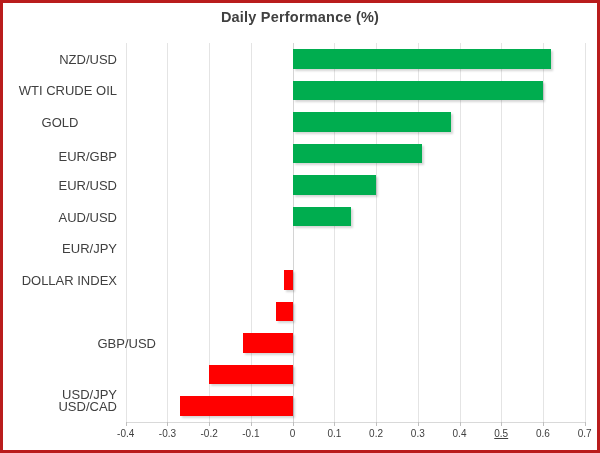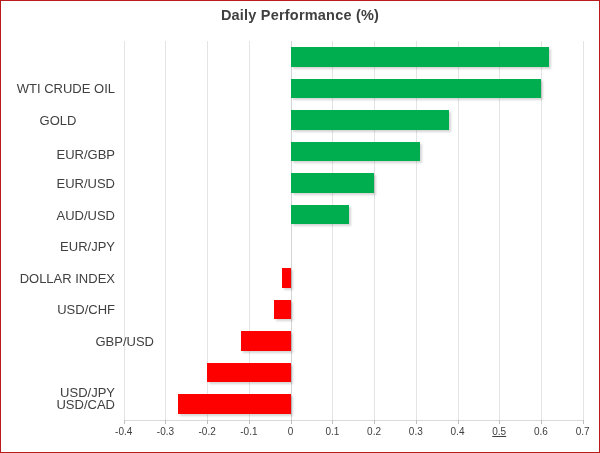--- a/index.html
+++ b/index.html
@@ -8,21 +8,21 @@
     background: #ffffff;
   }
   body {
     font-family: "Liberation Sans", sans-serif;
   }
   #chart-root {
     position: relative;
     width: 600px;
     height: 453px;
     background: #ffffff;
-    border: 1px solid #b91c1c;
+    border: 3px solid #b91c1c;
     box-sizing: border-box;
     overflow: hidden;
   }
   #chart-title {
     position: absolute;
     left: 0;
     top: 6px;
     width: 100%;
     text-align: center;
     font-size: 14.5px;
@@ -163,28 +163,28 @@
       <div class="tick-mark" style="left: 456.518px;"></div>
       <div class="tick-label" style="left: 456.518px;">0.4</div>
       <div class="tick-mark" style="left: 498.245px;"></div>
       <div class="tick-label" style="left: 498.245px; text-decoration: underline;">0.5</div>
       <div class="tick-mark" style="left: 539.973px;"></div>
       <div class="tick-label" style="left: 539.973px;">0.6</div>
       <div class="tick-mark" style="left: 581.7px;"></div>
       <div class="tick-label" style="left: 581.7px;">0.7</div>
     </div>
   <div id="category-labels">
+      <div class="cat-label" style="top: 55.7917px;">NZD/USD</div>
       <div class="cat-label" style="top: 87.375px;">WTI CRUDE OIL</div>
       <div class="cat-label" style="top: 118.958px; text-align: center;">GOLD</div>
       <div class="cat-label" style="top: 153px;">EUR/GBP</div>
       <div class="cat-label" style="top: 182.125px;">EUR/USD</div>
       <div class="cat-label" style="top: 213.708px;">AUD/USD</div>
       <div class="cat-label" style="top: 245.292px;">EUR/JPY</div>
       <div class="cat-label" style="top: 276.875px;">DOLLAR INDEX</div>
-      <div class="cat-label" style="top: 308.458px;">USD/CHF</div>
       <div class="cat-label" style="top: 340.042px; margin-left: 39px;">GBP/USD</div>
       <div class="cat-label" style="top: 391px;">USD/JPY</div>
       <div class="cat-label" style="top: 403.208px;">USD/CAD</div>
     </div>
 
 <div class="bar-row" style="position: absolute; left: 122.7px; width: 459px; top: 46.0008px; height: 19.5817px;">
       <div class="bar" title="NZD/USD: 0.62" style="left: 166.909px; width: 258.709px; background: rgb(0, 173, 79);"></div>
     </div>
     <div class="bar-row" style="position: absolute; left: 122.7px; width: 459px; top: 77.5842px; height: 19.5817px;">
       <div class="bar" title="WTI CRUDE OIL: 0.60" style="left: 166.909px; width: 250.364px; background: rgb(0, 173, 79);"></div>

